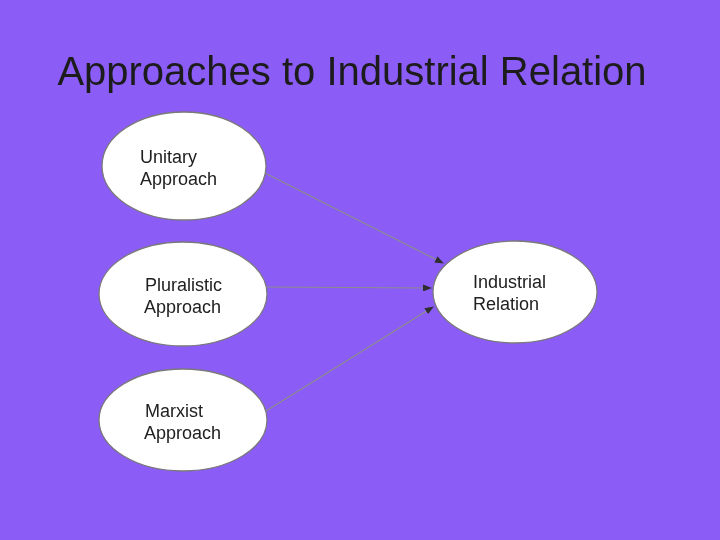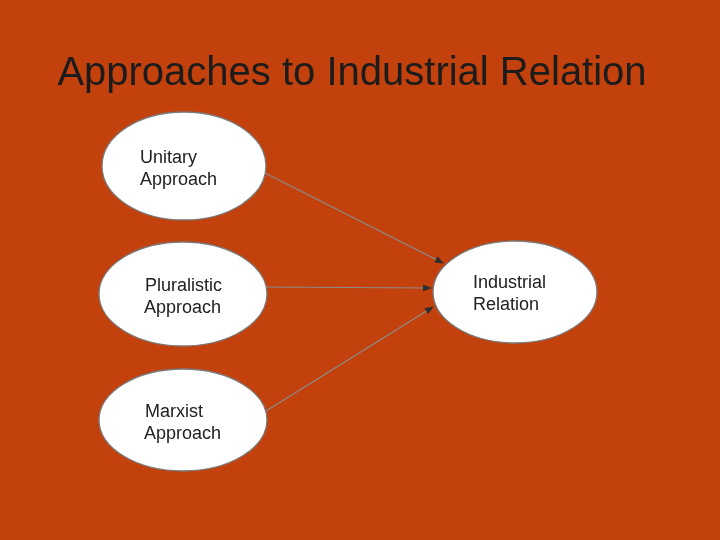--- a/index.html
+++ b/index.html
@@ -4,21 +4,21 @@
 <style>
   html, body {
     margin: 0;
     padding: 0;
     background: #ffffff;
   }
   .slide {
     position: relative;
     width: 720px;
     height: 540px;
-    background: #c2410c;
+    background: #8b5cf6;
     overflow: hidden;
     font-family: "Liberation Sans", sans-serif;
   }
   svg { display: block; }
   .title-text {
     font-family: "Liberation Sans", sans-serif;
     font-size: 40px;
     letter-spacing: 0px;
   }
   .node-ellipse {

